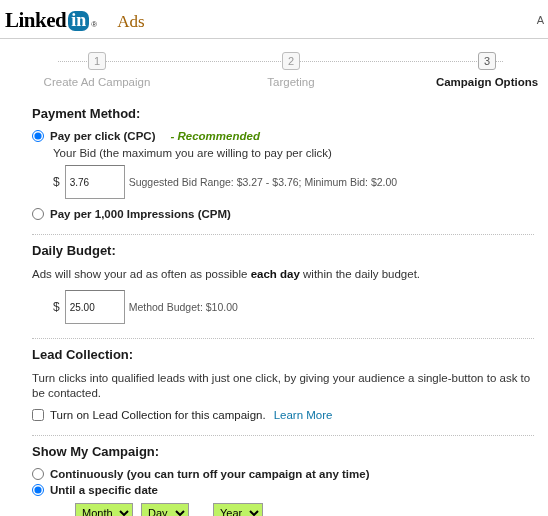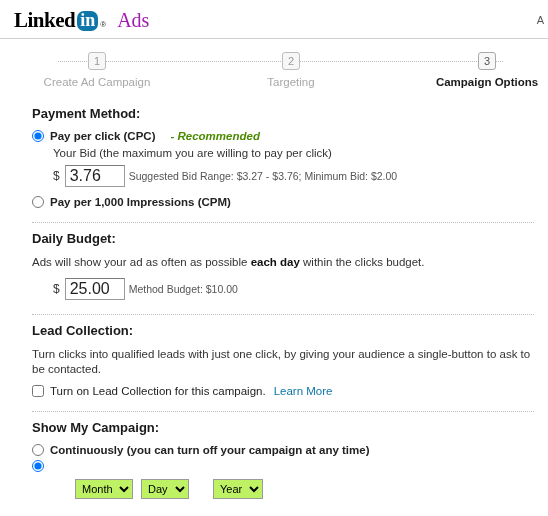--- a/index.html
+++ b/index.html
@@ -11,21 +11,21 @@
     font-family: "Liberation Sans", sans-serif;
     font-size: 11px;
     color: #333333;
     overflow: hidden;
     position: relative;
   }
 
   
   .header {
     height: 38px;
-    padding: 8px 10px 0 14px;
+    padding: 8px 10px 0 5px;
     position: relative;
   }
   .logo-wrap {
     display: flex;
     align-items: baseline;
   }
   .logo-linked {
     font-family: "Liberation Serif", serif;
     font-size: 21px;
     font-weight: bold;
@@ -46,23 +46,23 @@
     position: relative;
     top: -1px;
   }
   .logo-reg {
     font-size: 8px;
     color: #333;
     margin-left: 1px;
   }
   .logo-ads {
     font-family: "Liberation Serif", serif;
-    font-size: 20px;
-    color: #a21caf;
-    margin-left: 11px;
+    font-size: 17px;
+    color: #a16207;
+    margin-left: 20px;
   }
   .header-right {
     position: absolute;
     right: 4px;
     top: 14px;
     font-size: 11px;
     color: #555;
   }
   .header-rule {
     border-top: 1px solid #cfcfcf;
@@ -152,27 +152,27 @@
     color: #333;
   }
   .bid-row {
     display: flex;
     align-items: center;
     margin: 0 0 9px 21px;
   }
   .dollar { font-size: 12px; color: #333; margin-right: 5px; }
   input.text {
     font-family: "Liberation Sans", sans-serif;
-    font-size: 16px;
+    font-size: 10px;
     color: #222;
     padding: 3px 4px;
     border: 1px solid #9a9a9a;
     border-top-color: #7d7d7d;
     background: #fff;
-    height: 22px;
+    height: 34px;
   }
   .bid-input { width: 60px; }
   .budget-input { width: 60px; }
   .hint {
     font-size: 10.5px;
     color: #555;
     margin-left: 4px;
   }
   .para {
     font-size: 11.5px;
@@ -266,21 +266,21 @@
       <input class="radio" type="radio" name="payment" style="">
       <span class="opt-label bold">Pay per 1,000 Impressions (CPM)</span>
     </div>
   </div>
 
   <div class="divider"></div>
 
   <div class="section">
     <div class="sec-title">Daily Budget:</div>
     <div class="para">
-      <span>Ads will show your ad as often as possible </span><b>each day</b><span> within the clicks budget.</span>
+      <span>Ads will show your ad as often as possible </span><b>each day</b><span> within the daily budget.</span>
     </div>
     <div class="budget-row">
       <span class="dollar">$</span>
       <input class="text budget-input" type="text" value="25.00" style="">
       <span class="hint">Method Budget: $10.00</span>
     </div>
   </div>
 
   <div class="divider"></div>
 
@@ -299,20 +299,21 @@
   <div class="section">
     <div class="sec-title">Show My Campaign:</div>
 
     <div class="row">
       <input class="radio" type="radio" name="schedule" style="">
       <span class="opt-label bold">Continuously (you can turn off your campaign at any time)</span>
     </div>
 
     <div class="row">
       <input class="radio" type="radio" name="schedule" checked="" style="">
+      <span class="opt-label bold">Until a specific date</span>
     </div>
 
     <div class="date-row">
       <select class="dd dd-month">
         <option>Month</option>
       </select>
       <select class="dd dd-day">
         <option>Day</option>
       </select>
       <select class="dd dd-year">

